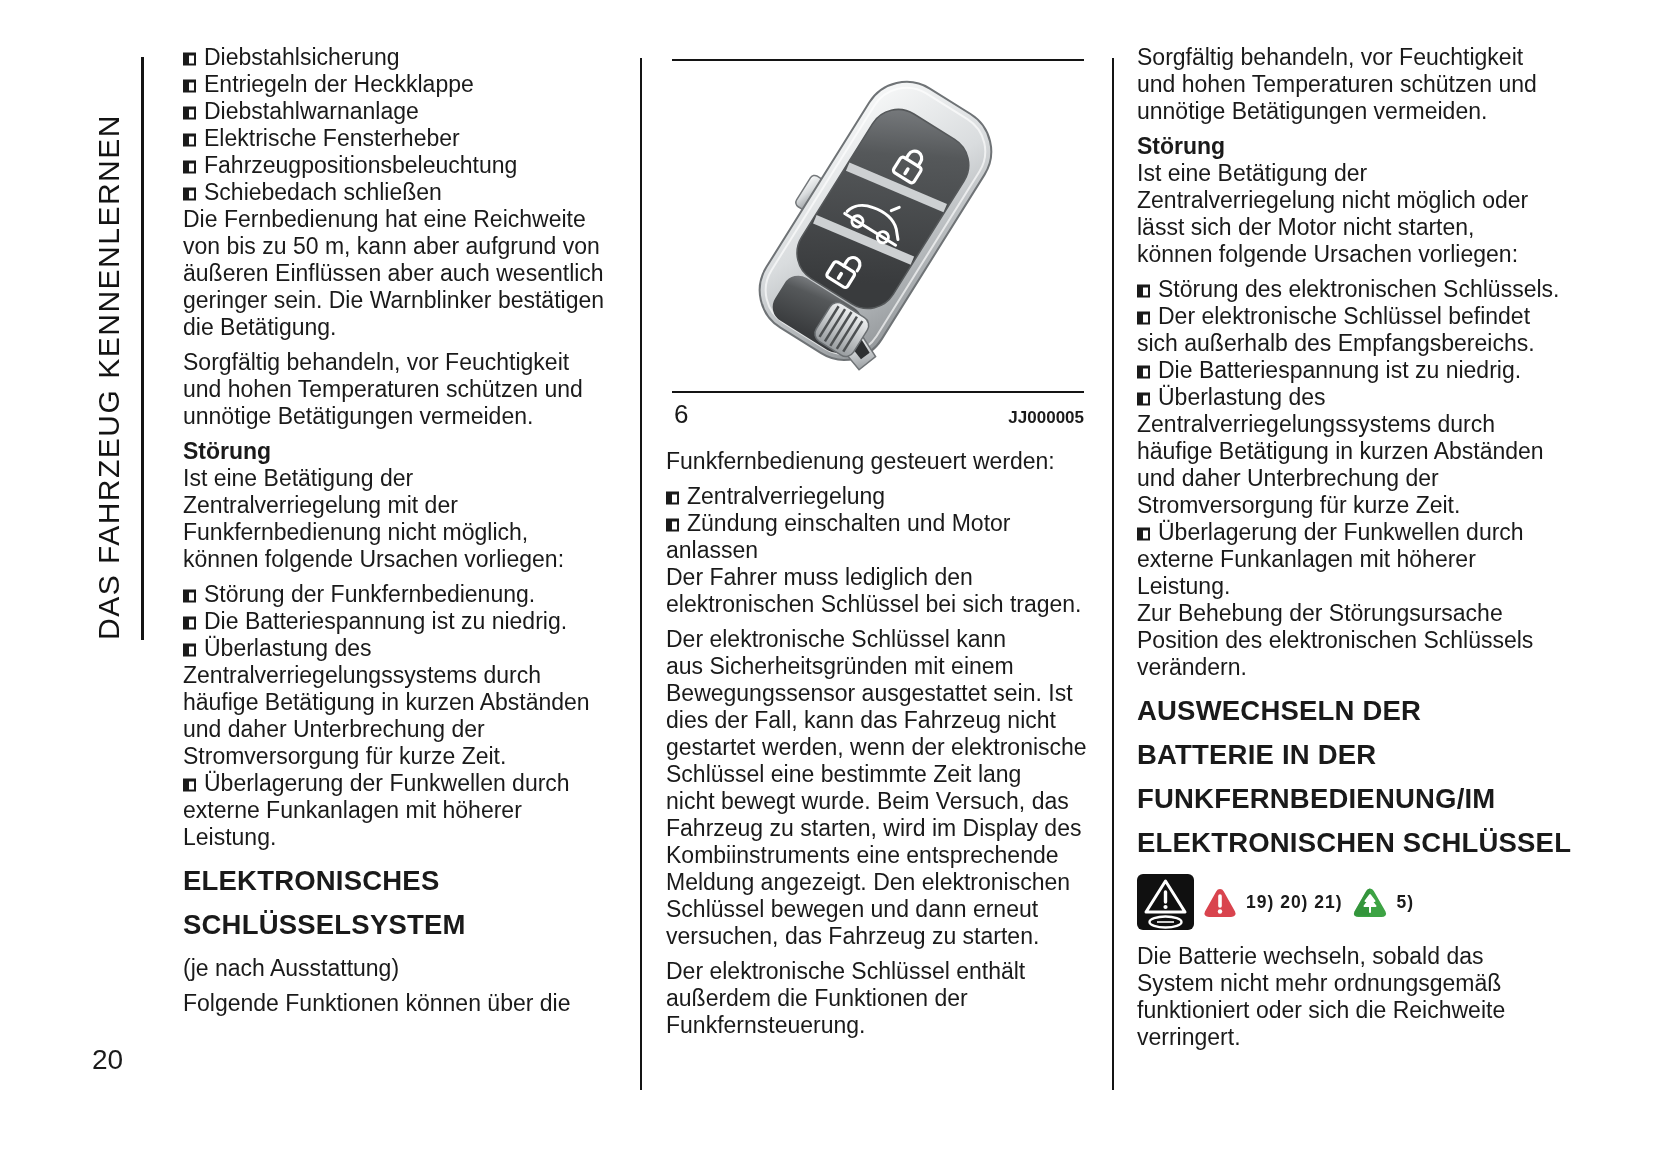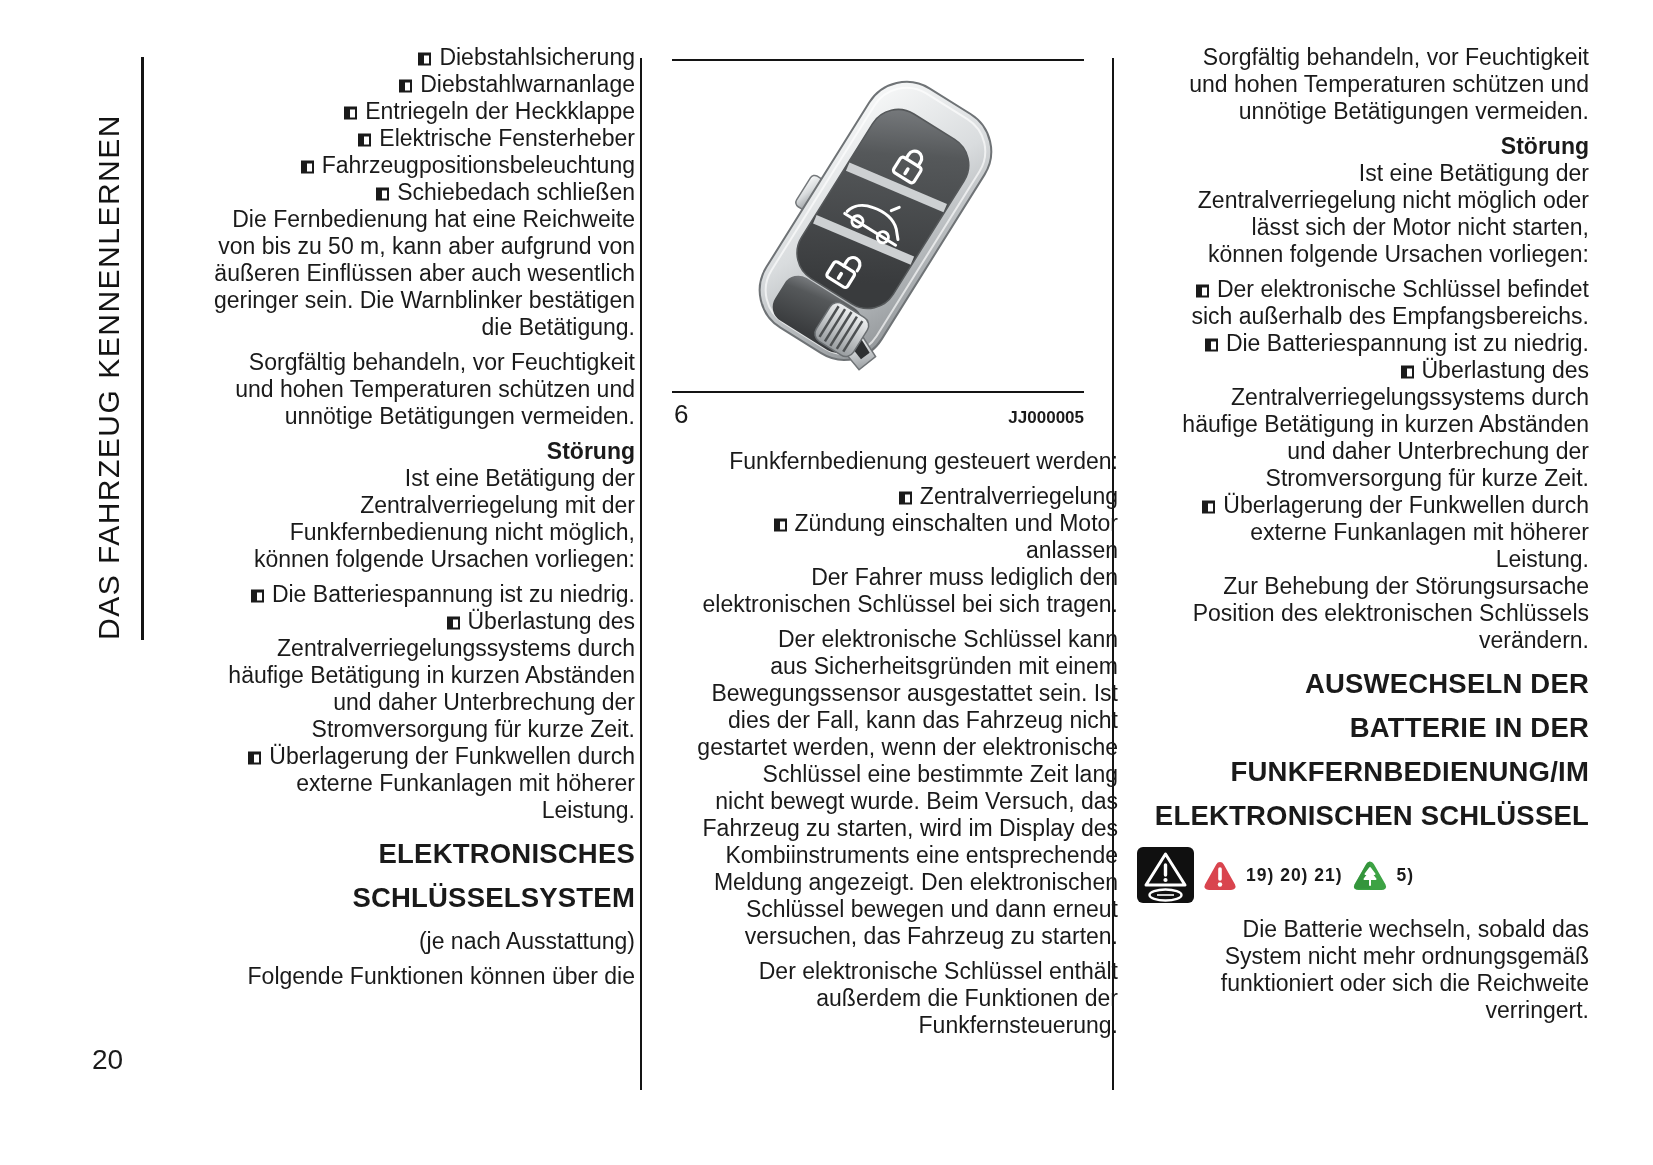--- a/index.html
+++ b/index.html
@@ -57,21 +57,21 @@
   }
   .figure-number { font-size:26px; color:#1a1a1a; }
   .figure-code { font-size:17px; font-weight:bold; color:#1a1a1a; }
 
   
   .col { position:absolute; width:452px; font-size:23px; line-height:27px; }
   .col-1 { left:183px; top:44px; }
   .col-2 { left:666px; top:448px; }
   .col-3 { left:1137px; top:44px; }
 
-  .col p  { margin:0 0 8px 0; white-space:pre-line;text-align:right; }
+  .col p  { margin:0 0 8px 0; white-space:pre-line; }
   .col .li { margin:0; white-space:pre-line; }
   .col .h3 { font-weight:bold; font-size:23px; margin:6px 0 0 0; }
   .col .h2 {
     font-weight:bold; font-size:27.5px; line-height:44px;
     letter-spacing:0.2px; margin:8px 0 8px 0; white-space:pre-line;
   }
   .bullet {
     display:inline-block;
     width:13px; height:13px;
     border:2px solid #1a1a1a;
@@ -168,38 +168,39 @@
     </g>
   </svg>
   <div class="figure-bottomline"></div>
   <div class="figure-caption">
     <span class="figure-number">6</span>
     <span class="figure-code">JJ000005</span>
   </div>
 
   <div class="col col-1">
     <p class="li"><span class="bullet"></span><span>Diebstahlsicherung</span></p>
+    <p class="li"><span class="bullet"></span><span>Entriegeln der Heckklappe</span></p>
     <p class="li"><span class="bullet"></span><span>Diebstahlwarnanlage</span></p>
-    <p class="li"><span class="bullet"></span><span>Entriegeln der Heckklappe</span></p>
     <p class="li"><span class="bullet"></span><span>Elektrische Fensterheber</span></p>
     <p class="li"><span class="bullet"></span><span>Fahrzeugpositionsbeleuchtung</span></p>
     <p class="li"><span class="bullet"></span><span>Schiebedach schließen</span></p>
     <p>Die Fernbedienung hat eine Reichweite
 von bis zu 50 m, kann aber aufgrund von
 äußeren Einflüssen aber auch wesentlich
 geringer sein. Die Warnblinker bestätigen
 die Betätigung.</p>
     <p>Sorgfältig behandeln, vor Feuchtigkeit
 und hohen Temperaturen schützen und
 unnötige Betätigungen vermeiden.</p>
     <p class="h3">Störung</p>
     <p>Ist eine Betätigung der
 Zentralverriegelung mit der
 Funkfernbedienung nicht möglich,
 können folgende Ursachen vorliegen:</p>
+    <p class="li"><span class="bullet"></span><span>Störung der Funkfernbedienung.</span></p>
     <p class="li"><span class="bullet"></span><span>Die Batteriespannung ist zu niedrig.</span></p>
     <p class="li"><span class="bullet"></span><span>Überlastung des
 Zentralverriegelungssystems durch
 häufige Betätigung in kurzen Abständen
 und daher Unterbrechung der
 Stromversorgung für kurze Zeit.</span></p>
     <p class="li"><span class="bullet"></span><span>Überlagerung der Funkwellen durch
 externe Funkanlagen mit höherer
 Leistung.</span></p>
     <p class="h2">ELEKTRONISCHES
@@ -234,20 +235,21 @@
 
   <div class="col col-3">
     <p>Sorgfältig behandeln, vor Feuchtigkeit
 und hohen Temperaturen schützen und
 unnötige Betätigungen vermeiden.</p>
     <p class="h3">Störung</p>
     <p>Ist eine Betätigung der
 Zentralverriegelung nicht möglich oder
 lässt sich der Motor nicht starten,
 können folgende Ursachen vorliegen:</p>
+    <p class="li"><span class="bullet"></span><span>Störung des elektronischen Schlüssels.</span></p>
     <p class="li"><span class="bullet"></span><span>Der elektronische Schlüssel befindet
 sich außerhalb des Empfangsbereichs.</span></p>
     <p class="li"><span class="bullet"></span><span>Die Batteriespannung ist zu niedrig.</span></p>
     <p class="li"><span class="bullet"></span><span>Überlastung des
 Zentralverriegelungssystems durch
 häufige Betätigung in kurzen Abständen
 und daher Unterbrechung der
 Stromversorgung für kurze Zeit.</span></p>
     <p class="li"><span class="bullet"></span><span>Überlagerung der Funkwellen durch
 externe Funkanlagen mit höherer

